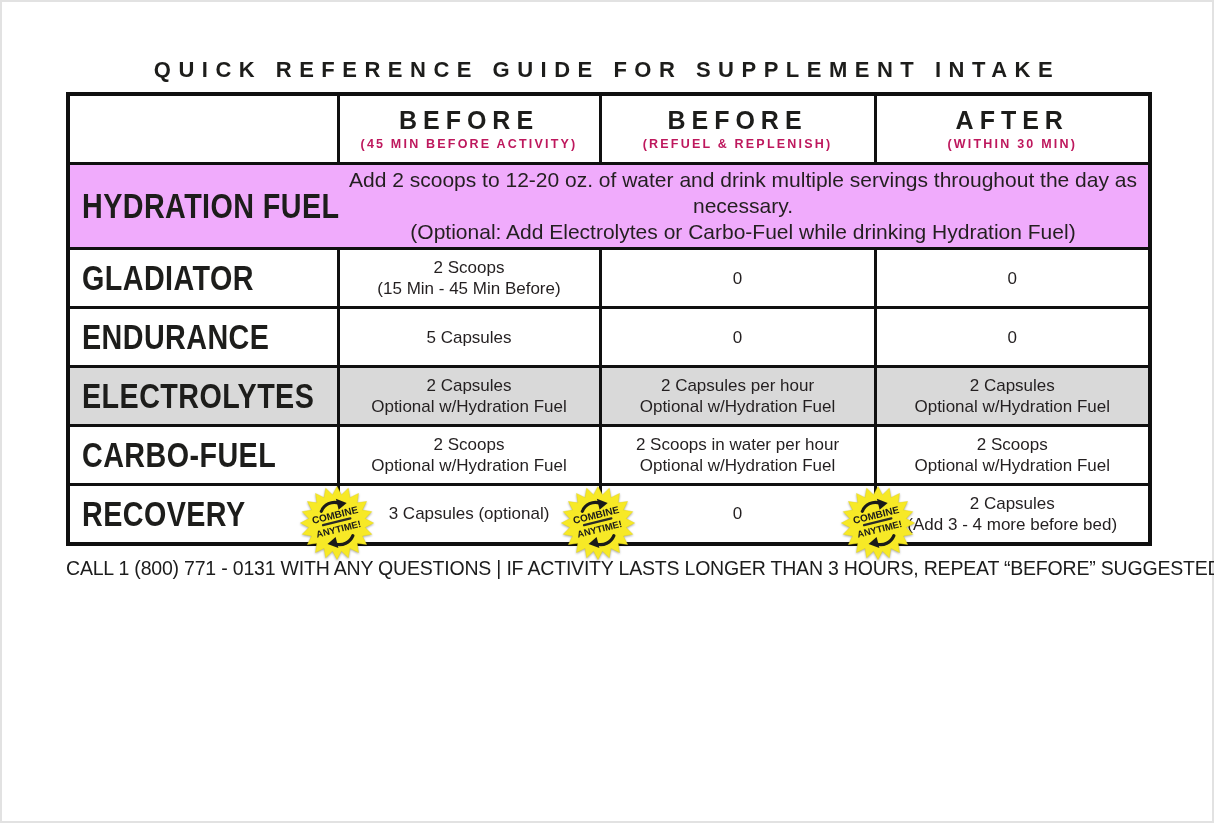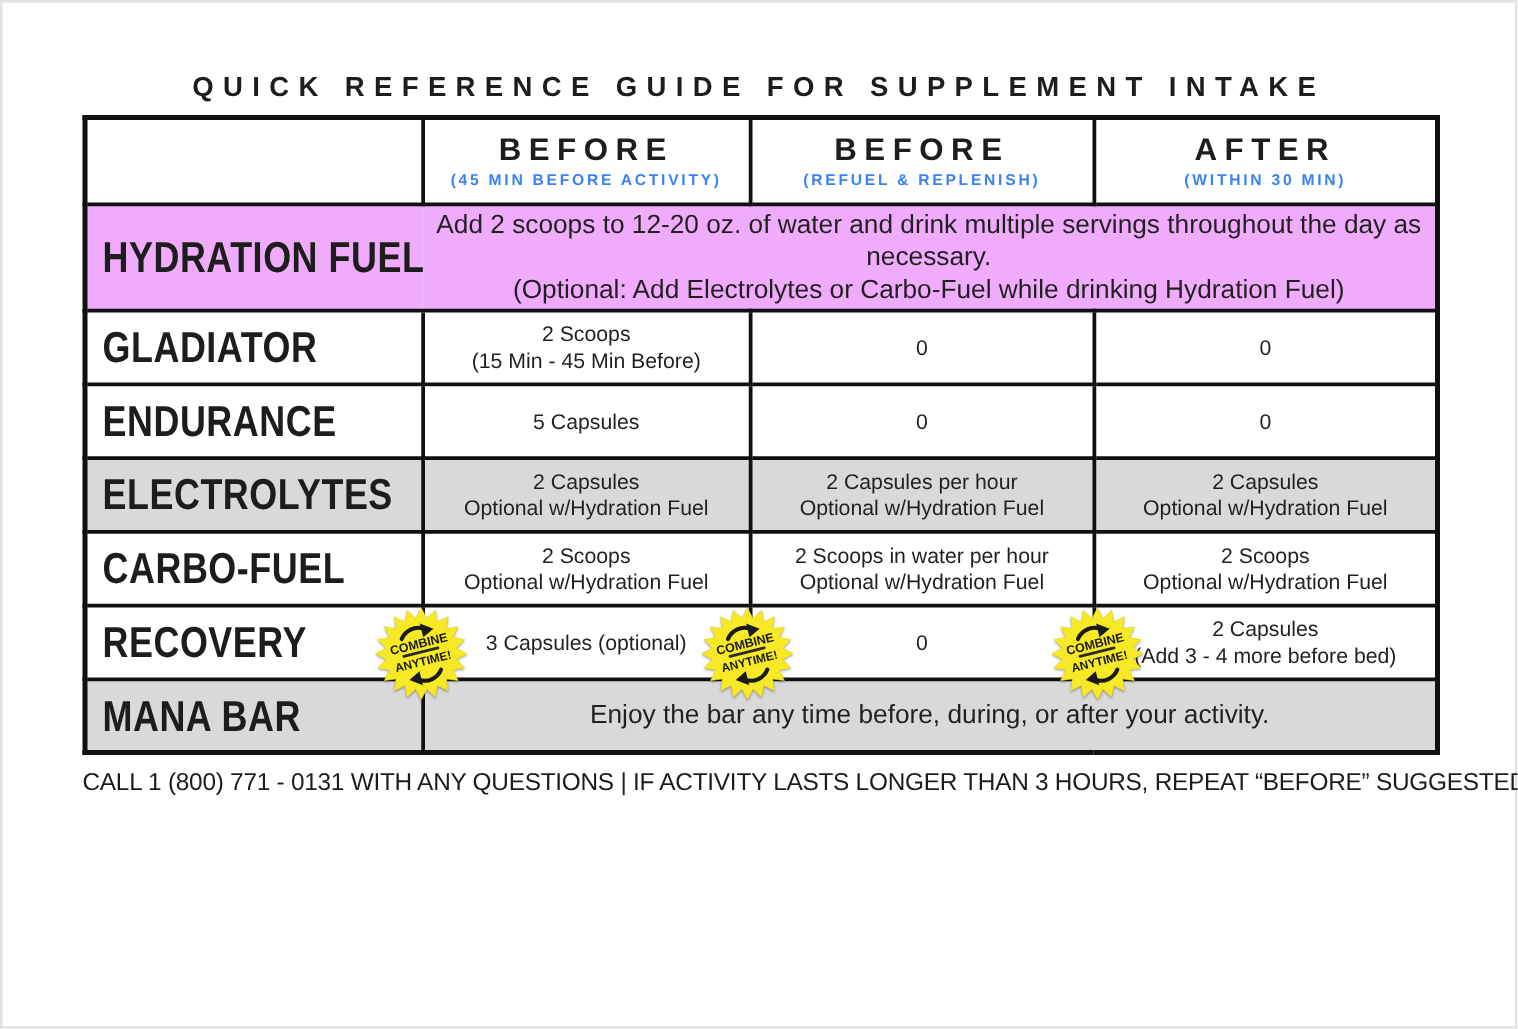--- a/index.html
+++ b/index.html
@@ -51,21 +51,21 @@
     font-weight: bold;
     font-size: 25px;
     letter-spacing: 6px;
     color: #1d1d1b;
     line-height: 1.1;
   }
   .col-sub {
     font-weight: bold;
     font-size: 12.5px;
     letter-spacing: 2.2px;
-    color: #3b82f6;
+    color: #be185d;
     margin-top: 2px;
   }
 
   .row-label-cell { text-align: left; padding-left: 12px; }
   .row-label {
     display: inline-block;
     font-weight: bold;
     font-size: 33px;
     white-space: nowrap;
     color: #1d1d1b;
@@ -207,26 +207,20 @@
       <tr class="r-std">
         <td class="row-label-cell">
           <span class="row-label">RECOVERY</span>
         </td>
         <td class="cell">3 Capsules (optional)</td>
         <td class="cell">0</td>
         <td class="cell">2 Capsules
 (Add 3 - 4 more before bed)</td>
       </tr>
 
-      <tr class="r-mana bg-gray">
-        <td class="row-label-cell">
-          <span class="row-label">MANA BAR</span>
-        </td>
-        <td class="span-cell" colspan="3">Enjoy the bar any time before, during, or after your activity.</td>
-      </tr>
     </tbody>
       </table>
 
     <div class="badge" style="left:233px; top:393px;">
       <svg viewBox="-40 -40 80 80">
         <polygon class="burst" points="38.5,0.0 29.6,4.7 36.6,11.9 26.7,13.6 31.1,22.6 21.2,21.2 22.6,31.1 13.6,26.7 11.9,36.6 4.7,29.6 0.0,38.5 -4.7,29.6 -11.9,36.6 -13.6,26.7 -22.6,31.1 -21.2,21.2 -31.1,22.6 -26.7,13.6 -36.6,11.9 -29.6,4.7 -38.5,0.0 -29.6,-4.7 -36.6,-11.9 -26.7,-13.6 -31.1,-22.6 -21.2,-21.2 -22.6,-31.1 -13.6,-26.7 -11.9,-36.6 -4.7,-29.6 -0.0,-38.5 4.7,-29.6 11.9,-36.6 13.6,-26.7 22.6,-31.1 21.2,-21.2 31.1,-22.6 26.7,-13.6 36.6,-11.9 29.6,-4.7"></polygon>
         <g transform="rotate(-14)">
           <path d="M -13 -16 A 15 15 0 0 1 7 -20" fill="none" stroke="#1a1a1a" stroke-width="3.4" stroke-linecap="round"></path>
           <path d="M 5 -25 L 15 -18 L 5 -13 Z" fill="#1a1a1a"></path>
           <text class="badge-t1" y="-5">COMBINE</text>

